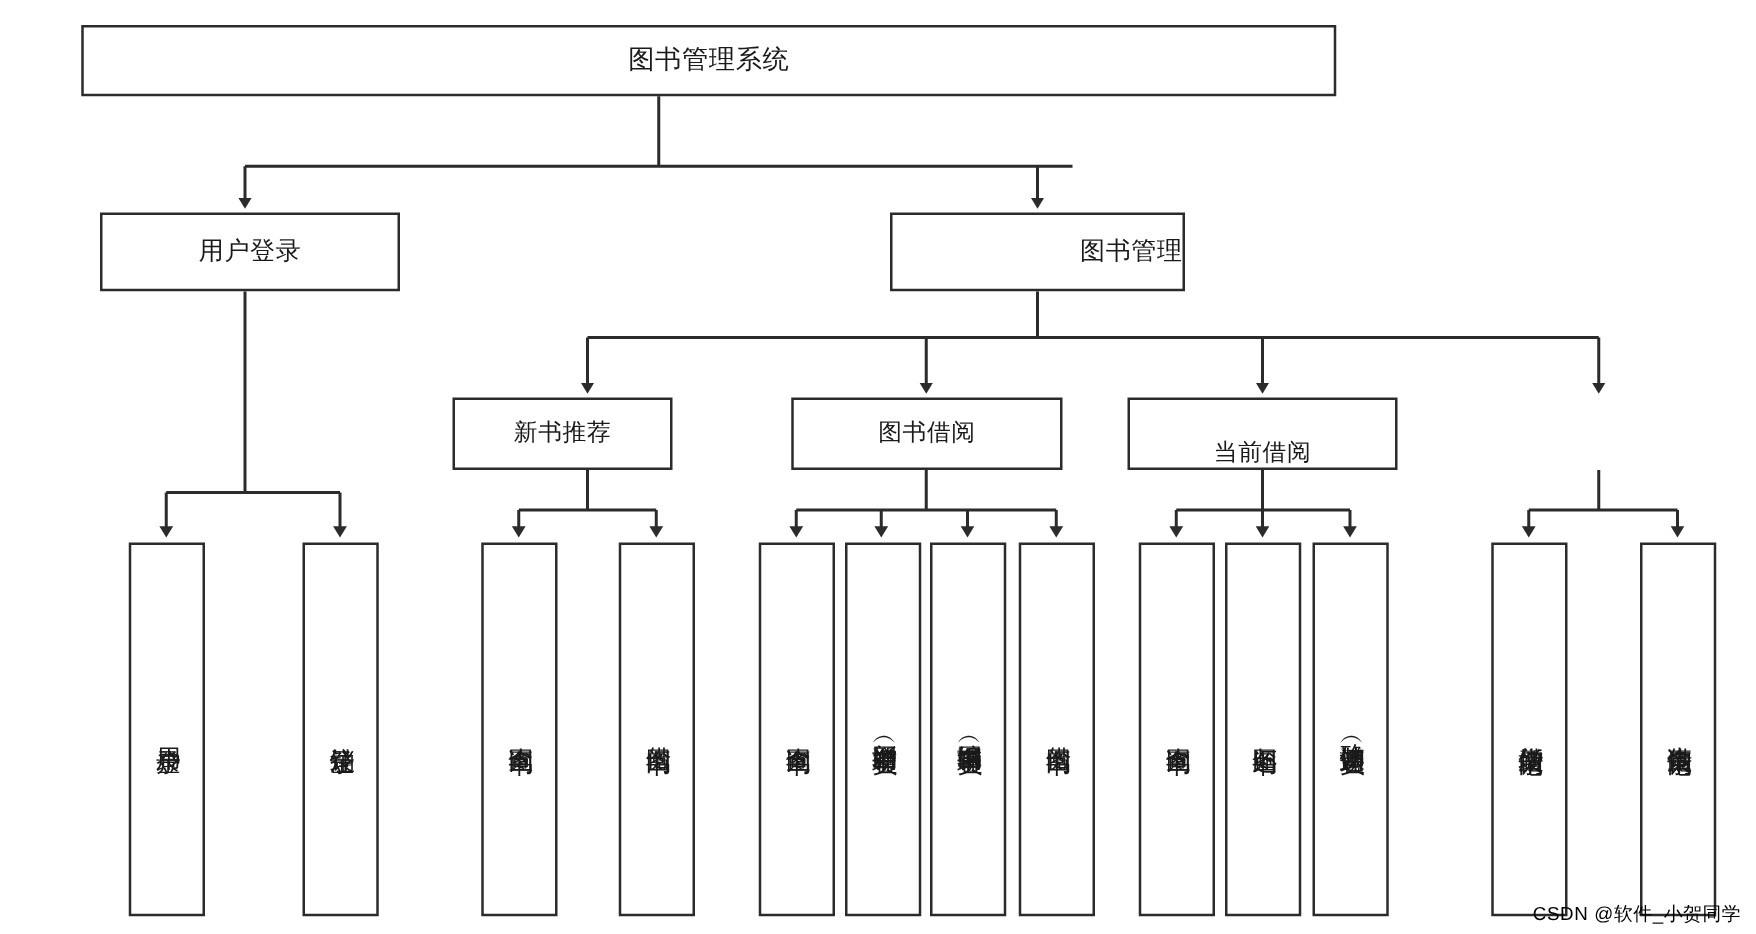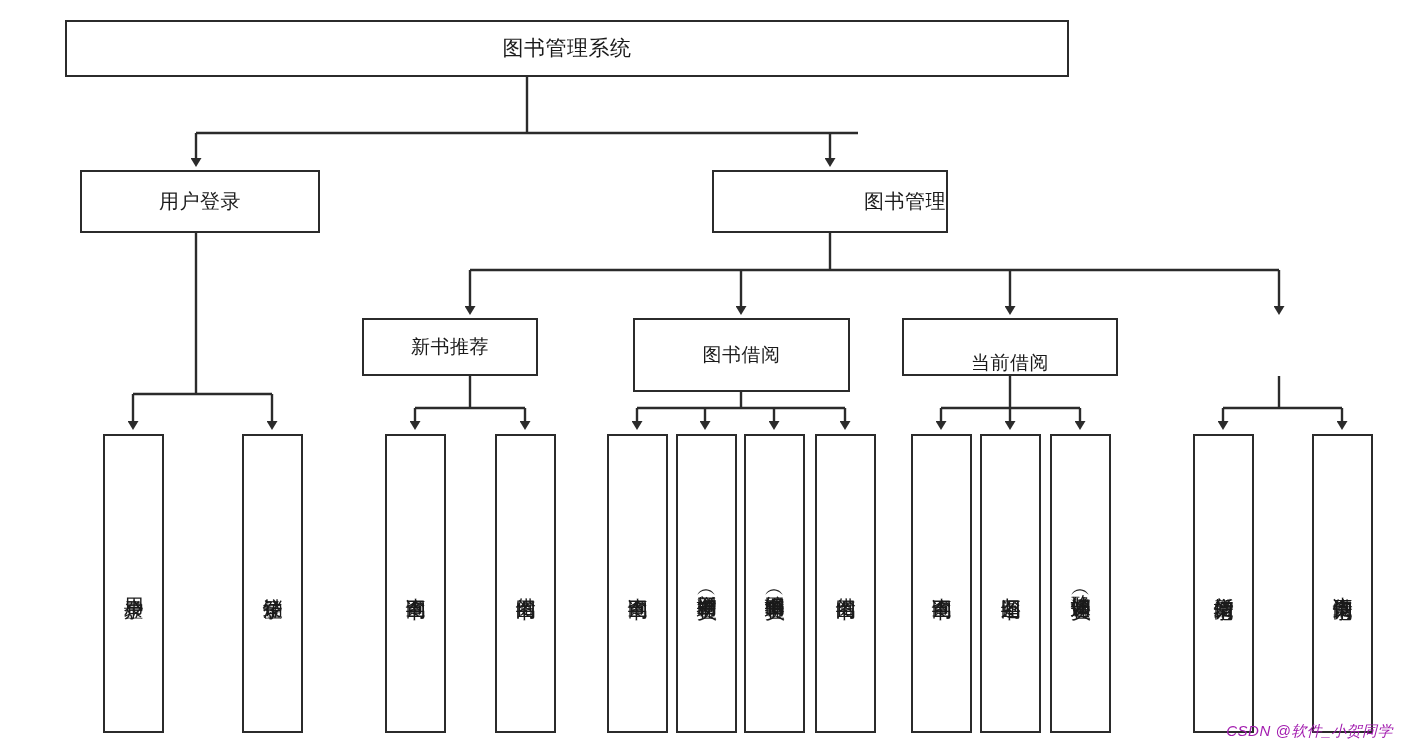--- a/index.html
+++ b/index.html
@@ -60,25 +60,24 @@
     font-size: 20px;
     line-height: 1.28;
     letter-spacing: 1px;
     white-space: nowrap;
   }
   #watermark {
     position: absolute;
     right: 12px;
     bottom: 6px;
     font-size: 15px;
-    color: #a21caf;
+    color: #000000;
     letter-spacing: 0.5px;
     z-index: 5;
     white-space: nowrap;
-    font-style: italic;
   }
 </style>
 </head>
 <body>
 
 <div id="canvas">
 
   <svg id="wires" viewBox="0 0 1405 747">
     <defs>
       <marker id="arrow" markerWidth="9" markerHeight="11" refX="1" refY="5.5" orient="auto" markerUnits="userSpaceOnUse">
@@ -136,21 +135,21 @@
   <div class="node lv2" style="left:80px; top:170px; width:240px; height:63px;">
     <span class="lbl">用户登录</span>
   </div>
   <div class="node lv2" style="left:712px; top:170px; width:236px; height:63px;justify-content:flex-end;">
     <span class="lbl">图书管理</span>
   </div>
 
   <div class="node lv3" style="left:362px; top:318px; width:176px; height:58px;">
     <span class="lbl">新书推荐</span>
   </div>
-  <div class="node lv3" style="left:633px; top:318px; width:217px; height:74px;">
+  <div class="node lv3" style="left:633px; top:318px; width:217px; height:58px;">
     <span class="lbl">图书借阅</span>
   </div>
   <div class="node lv3" style="left:902px; top:318px; width:216px; height:58px;align-items:flex-end;">
     <span class="lbl">当前借阅</span>
   </div>
 
   <div class="node leaf" style="left:103px; top:434px; width:61px; height:299px;">
     <span class="lbl">用户登录</span>
   </div>
   <div class="node leaf" style="left:242px; top:434px; width:61px; height:299px;">

